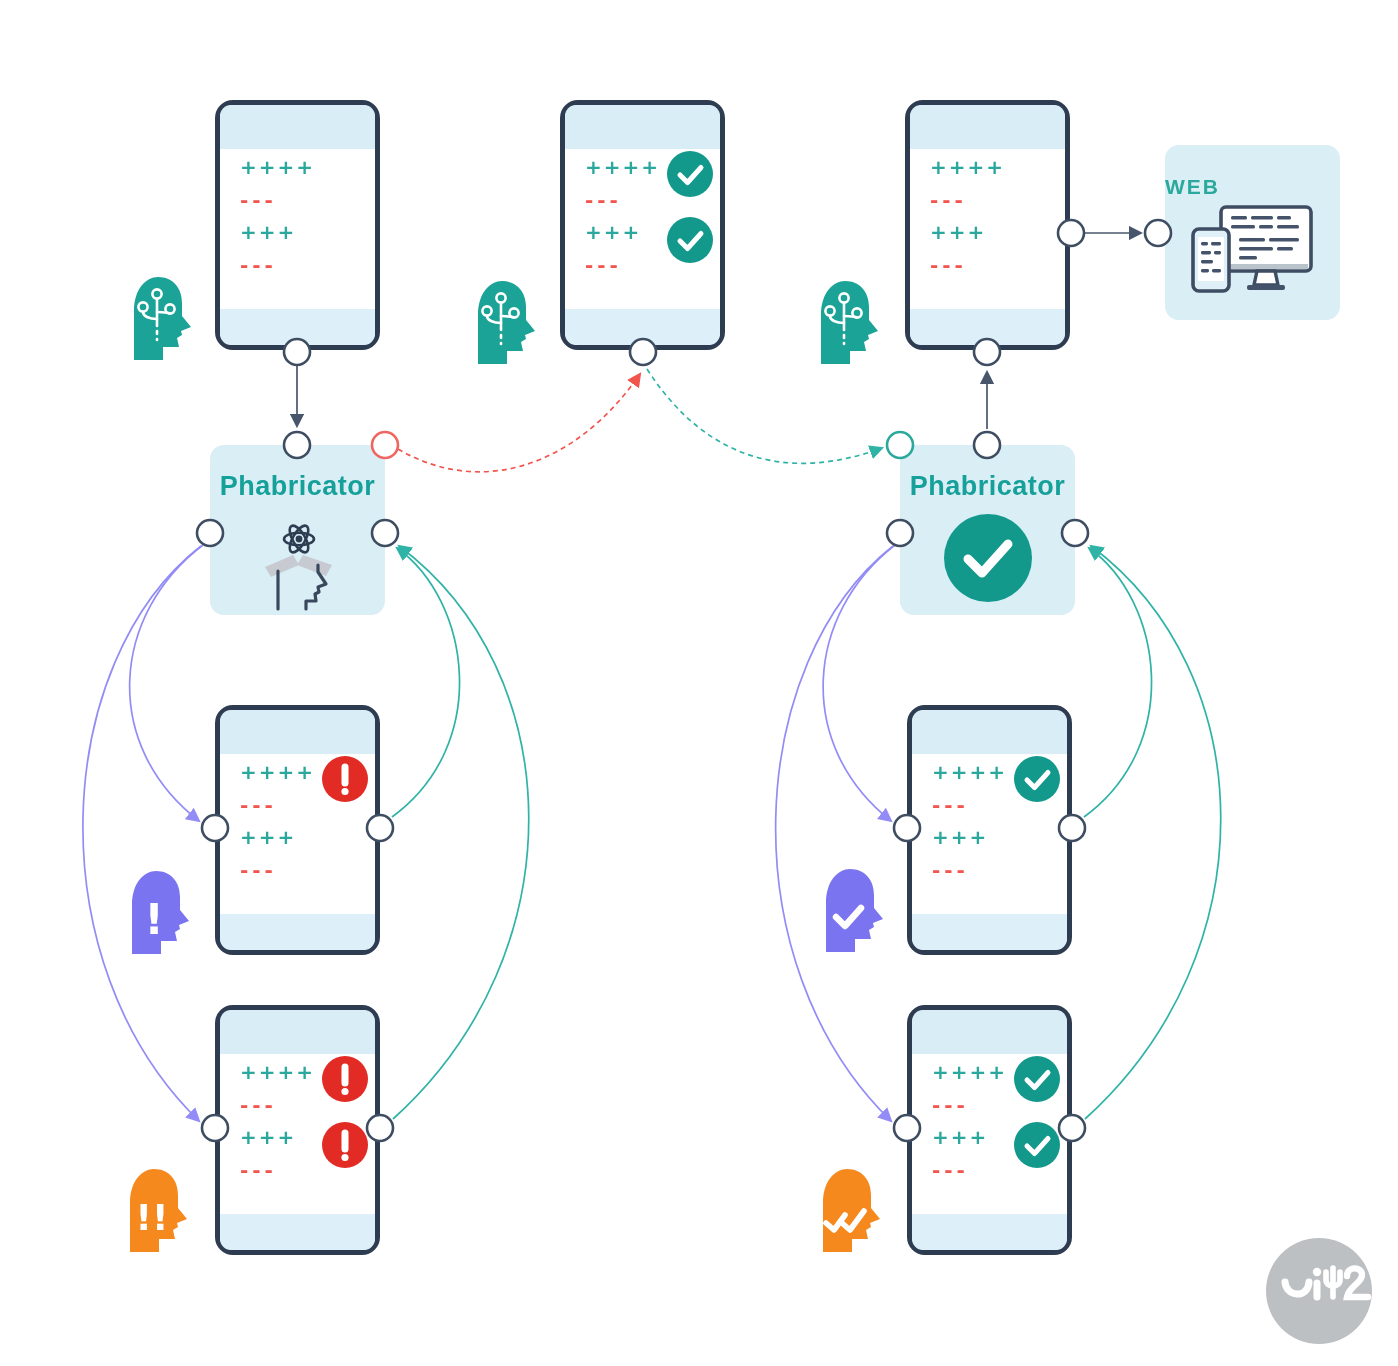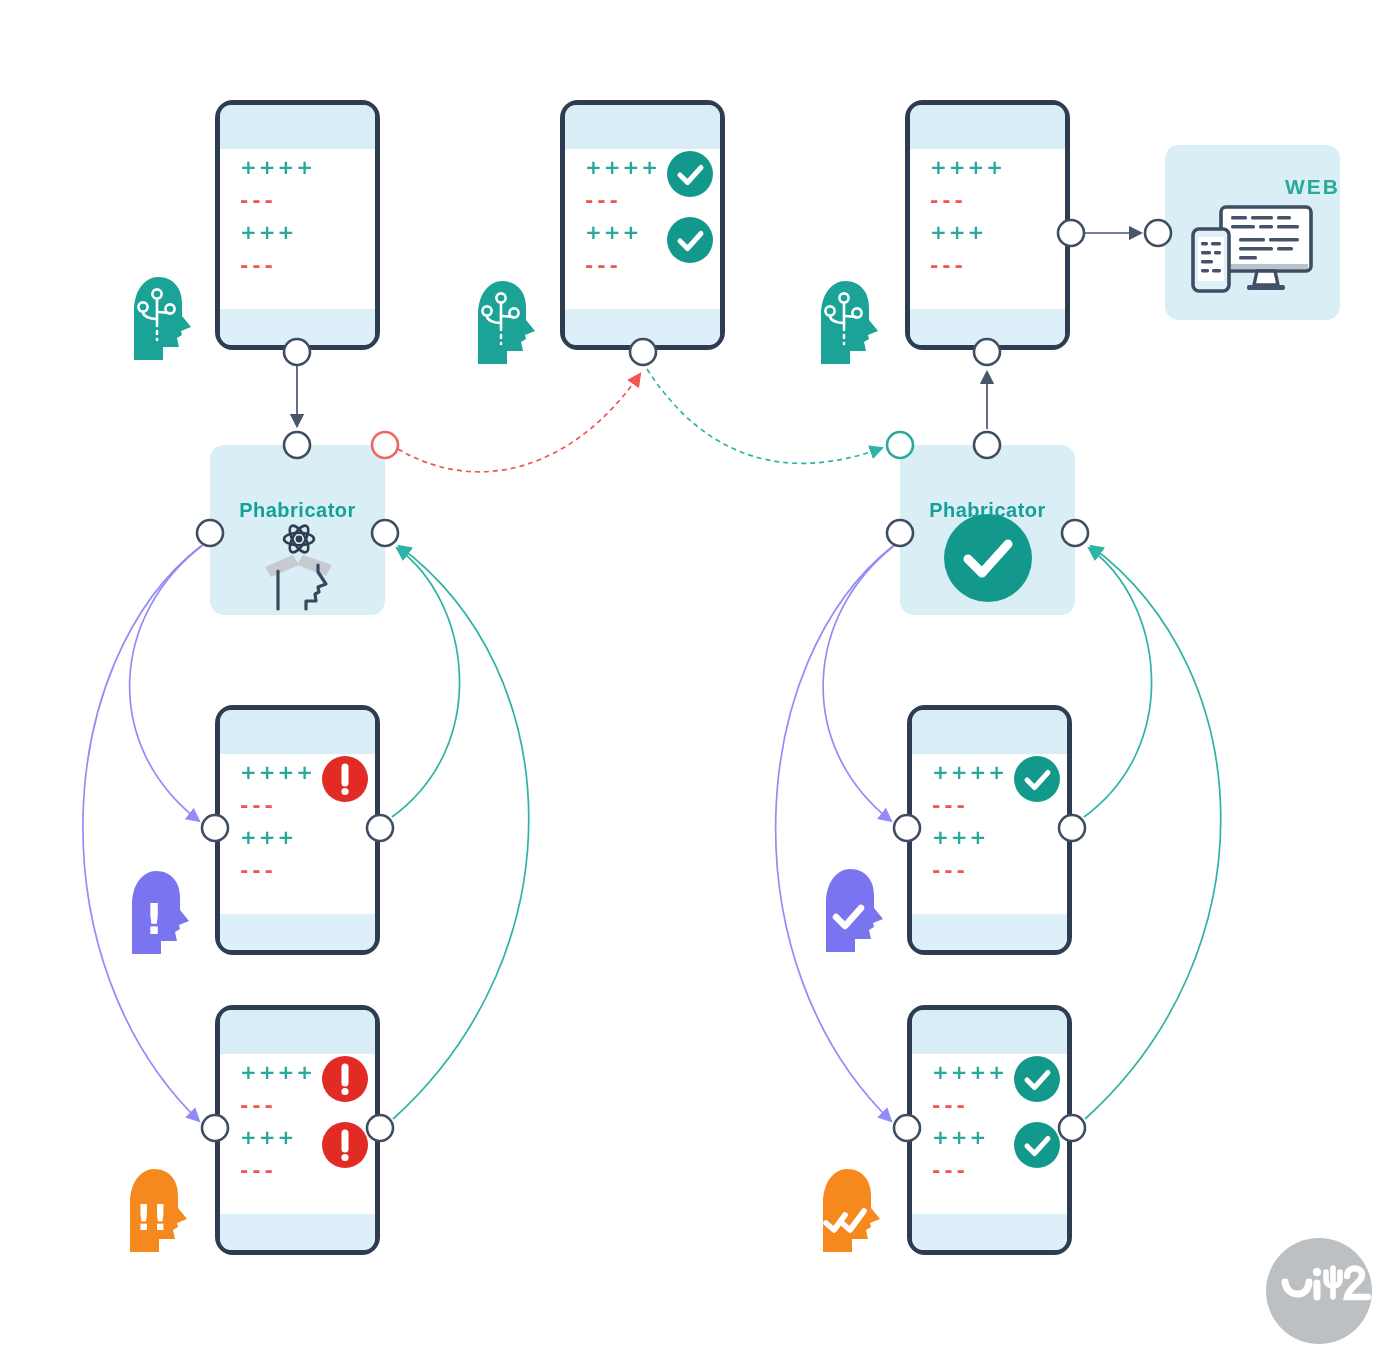--- a/index.html
+++ b/index.html
@@ -16,23 +16,23 @@
         font-size:20px;white-space:nowrap;}
   .diffline.add{color:#2aa89d;letter-spacing:2px;}
   .diffline.del{color:#f2544e;letter-spacing:4px;}
   .dl1{top:50px;} .dl2{top:83px;} .dl3{top:115px;} .dl4{top:148px;}
   .badge{position:absolute;left:102px;width:46px;height:46px;border-radius:50%;}
   .badge.ok{background:#13998c;} .badge.err{background:#e12b24;}
   .badge svg{position:absolute;inset:0;}
   .b1{top:46px;} .b2{top:112px;}
   
   .panelbox{position:absolute;background:#daeef6;border-radius:14px;}
-  .panel-label{display:block;text-align:center;margin-top:54px;color:#16a09a;
-        font-size:20px;font-weight:bold;letter-spacing:.5px;}
-  .web-label{display:block;text-align:right;margin-top:30px;color:#2aa99c;
+  .panel-label{display:block;text-align:center;margin-top:26px;color:#16a09a;
+        font-size:27px;font-weight:bold;letter-spacing:.5px;}
+  .web-label{display:block;text-align:left;margin-top:30px;color:#2aa99c;
         font-size:21px;font-weight:bold;letter-spacing:2px;}
   .absvg{position:absolute;}
   .phab-check{position:absolute;width:88px;height:88px;border-radius:50%;background:#13998c;}
   
   #overlay{position:absolute;left:0;top:0;pointer-events:none;}
   .port{fill:#ffffff;stroke:#3e4d61;stroke-width:2.6;}
   .port.red{stroke:#ef6660;} .port.teal{stroke:#2aa99c;}
   .flow{fill:none;stroke-width:1.7;}
   .flow.dark{stroke:#47566b;}
   .flow.red{stroke:#f2544e;stroke-dasharray:5 4;}

